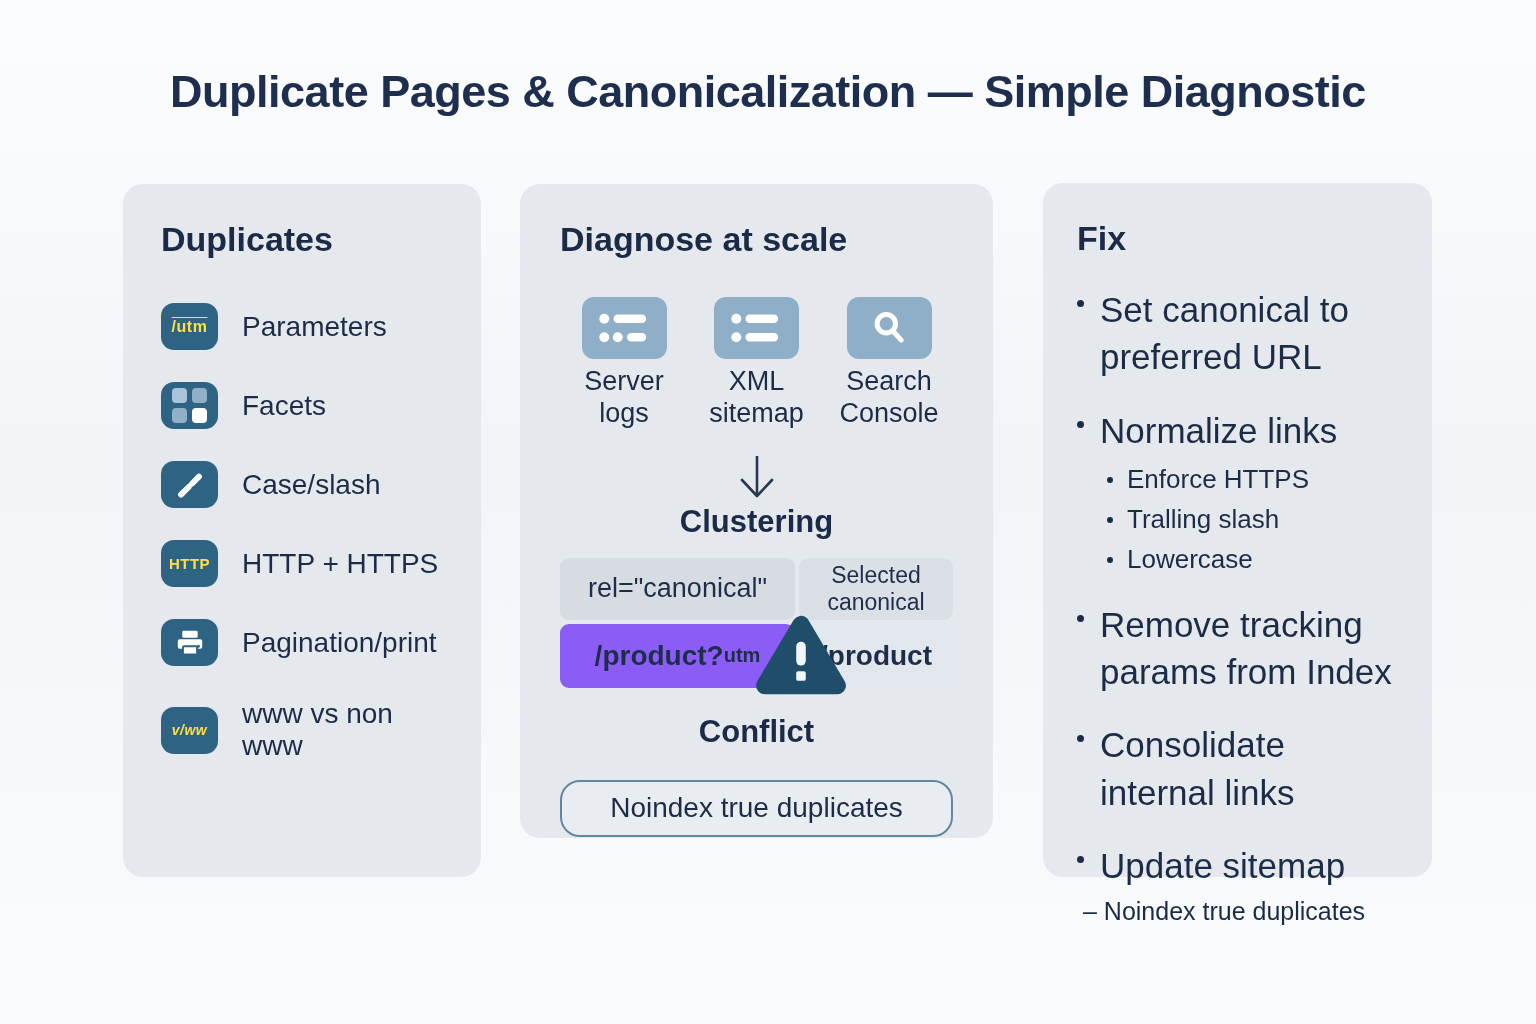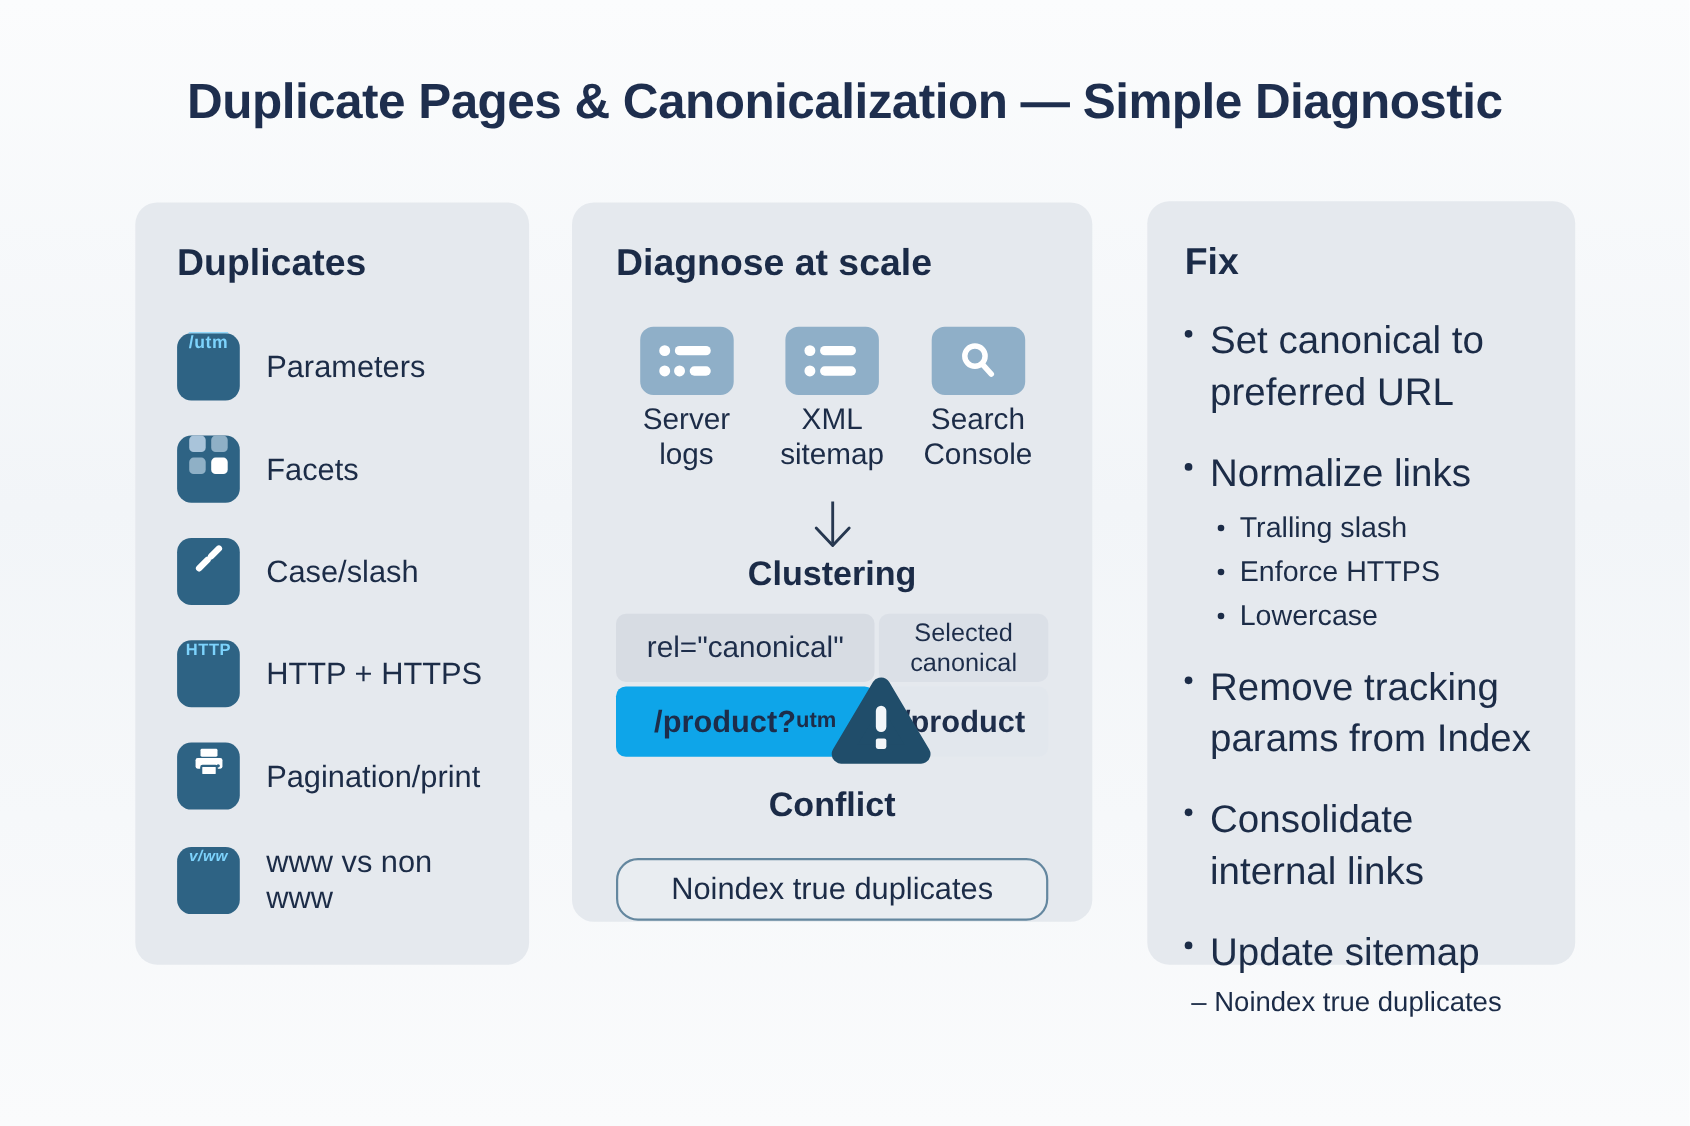--- a/index.html
+++ b/index.html
@@ -27,24 +27,24 @@
   .panel-duplicates { left: 123px; top: 184px; width: 358px; height: 693px; padding: 36px 38px; }
   .panel-diagnose   { left: 520px; top: 184px; width: 473px; height: 654px; padding: 36px 40px; }
   .panel-fix        { left: 1043px; top: 183px; width: 389px; height: 694px; padding: 36px 34px; }
 
   .panel-heading { font-size: 34px; font-weight: 700; color: #1b2b47; }
 
   
   .dup-list { margin-top: 44px; display: flex; flex-direction: column; gap: 32px; }
   .dup-item { display: flex; align-items: center; gap: 24px; }
   .dup-icon {
-    width: 57px; height: 61px; flex: 0 0 57px;
+    width: 57px; height: 47px; flex: 0 0 57px;
     background: #2e6384; border-radius: 13px;
-    display: flex; align-items: flex-start; justify-content: center;
-    color: #7dd3fc;
+    display: flex; align-items: center; justify-content: center;
+    color: #fde047;
   }
   .dup-label { font-size: 28px; font-weight: 500; color: #1c2c47; }
   .glyph-utm  { font-size: 16px; font-weight: 700; text-decoration: overline; letter-spacing: 0.5px; }
   .glyph-http { font-size: 15px; font-weight: 700; letter-spacing: 0.5px; }
   .glyph-www  { font-size: 14px; font-weight: 700; font-style: italic; letter-spacing: 0.5px; }
   .facets-grid { display: grid; grid-template-columns: 15px 15px; grid-template-rows: 15px 15px; gap: 5px; }
   .facets-grid span { border-radius: 4px; }
   .fc-a { background: #a9c4da; } .fc-b { background: #8fb0c6; }
   .fc-c { background: #8fb0c6; } .fc-d { background: #ffffff; }
 
@@ -59,21 +59,21 @@
   .flow-arrow { display: block; margin: 24px auto 0; }
   .clustering-label, .conflict-label { text-align: center; font-size: 31px; font-weight: 600; color: #1b2b47; }
   .clustering-label { margin-top: 2px; }
   .cluster-grid {
     position: relative; margin-top: 18px;
     display: grid; grid-template-columns: 235px 1fr; grid-template-rows: 62px 64px; gap: 4px;
   }
   .cg-cell { border-radius: 9px; display: flex; align-items: center; justify-content: center; }
   .cg-rel      { background: #d7dce3; font-size: 27px; font-weight: 500; }
   .cg-selected { background: #dbe0e7; font-size: 23px; font-weight: 500; text-align: center; line-height: 1.15; }
-  .cg-dup      { background: #0ea5e9; font-size: 28px; font-weight: 600; }
+  .cg-dup      { background: #8b5cf6; font-size: 28px; font-weight: 600; }
   .cg-canon    { background: #e2e7ed; font-size: 28px; font-weight: 600; }
   .param-suffix { font-size: 20px; font-weight: 600; }
   .warning-wrap { position: absolute; left: 193px; top: 55px; width: 96px; height: 86px; }
   .conflict-label { margin-top: 26px; }
   .noindex-box {
     margin-top: 30px; height: 57px;
     border: 2px solid #64879f; border-radius: 20px; background: #e9edf1;
     display: flex; align-items: center; justify-content: center;
     font-size: 28px; font-weight: 500; color: #1c2c47;
   }
@@ -242,25 +242,25 @@
       </div>
 
       <div>
         <div class="fix-item">
           <span class="dot"></span>
           <span class="fix-text">Normalize links</span>
         </div>
         <div class="fix-subs">
           <div class="fix-sub">
             <span class="dot"></span>
-            <span class="fix-sub-text">Tralling slash</span>
+            <span class="fix-sub-text">Enforce HTTPS</span>
           </div>
           <div class="fix-sub">
             <span class="dot"></span>
-            <span class="fix-sub-text">Enforce HTTPS</span>
+            <span class="fix-sub-text">Tralling slash</span>
           </div>
           <div class="fix-sub">
             <span class="dot"></span>
             <span class="fix-sub-text">Lowercase</span>
           </div>
         </div>
       </div>
 
       <div class="fix-item">
         <span class="dot"></span>

